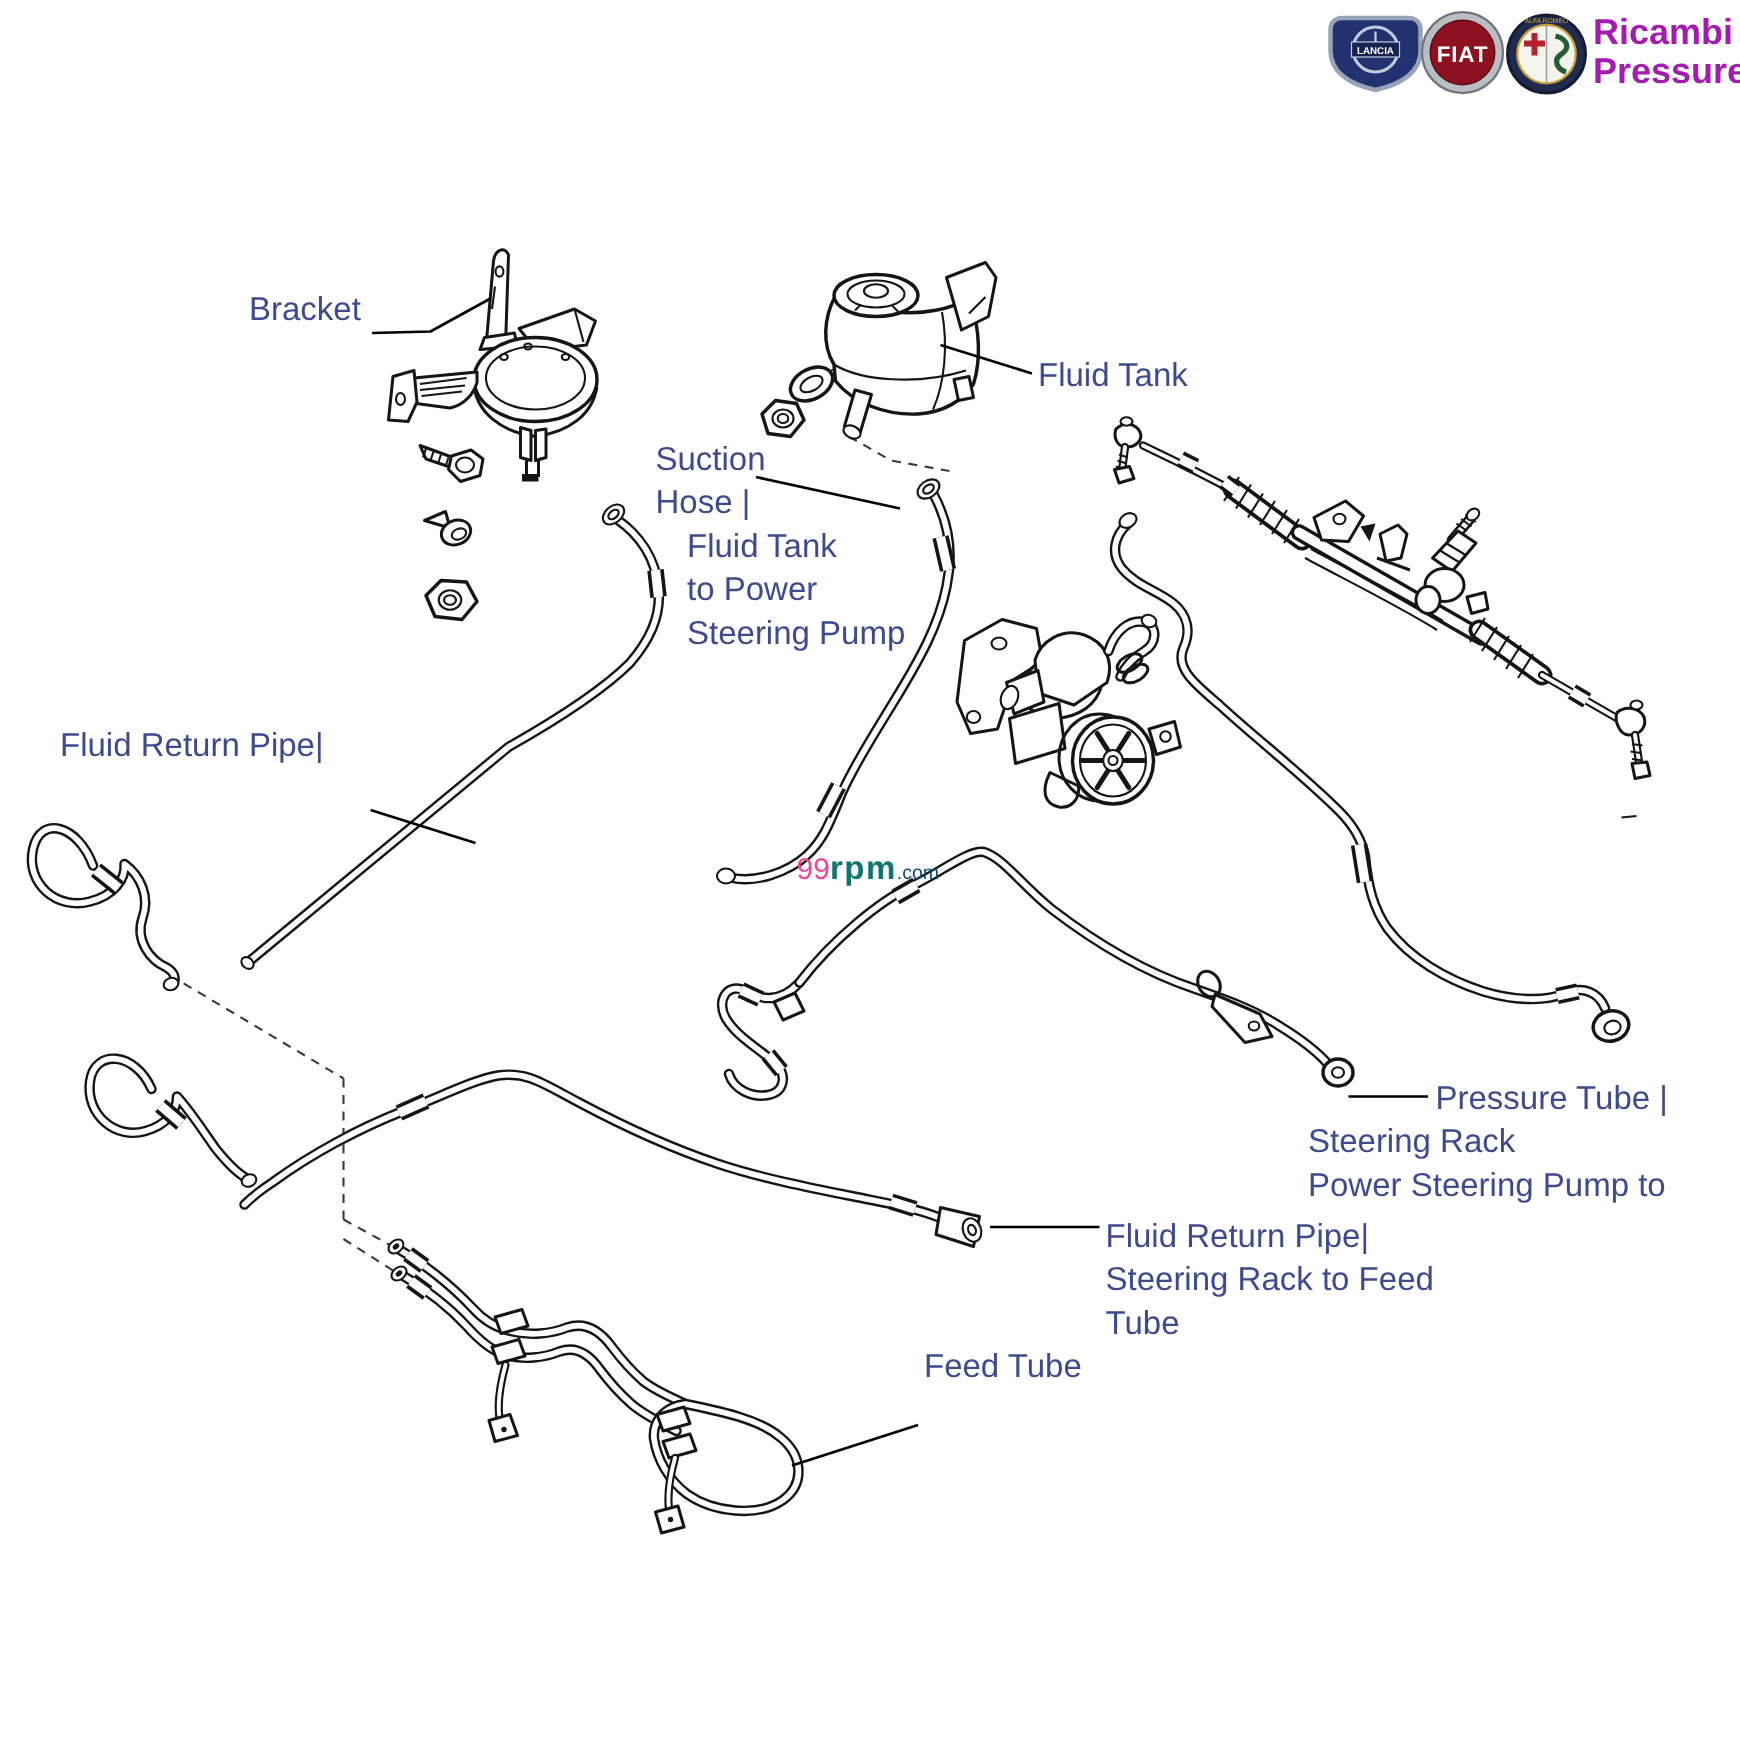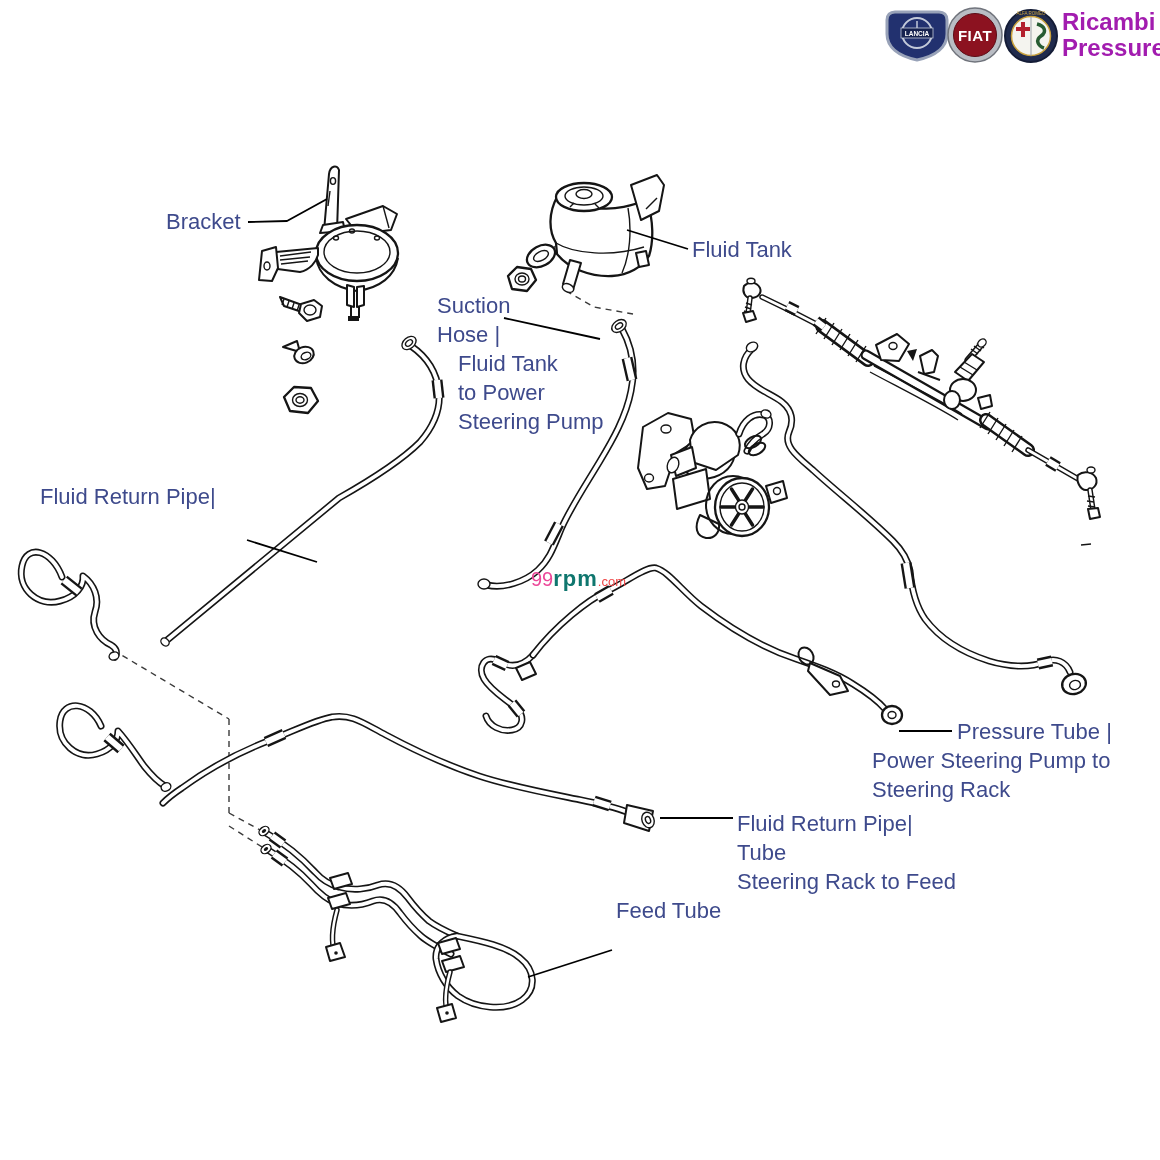--- a/index.html
+++ b/index.html
@@ -27,21 +27,21 @@
   .dsh{stroke:#3a3a3a;stroke-width:1.4;fill:none;stroke-dasharray:6 5}
   .ldr{stroke:#000000;stroke-width:1.8;fill:none;stroke-linejoin:round}
   
   .lbl{position:absolute;color:#3E4A8C;font-size:22px;line-height:29px;white-space:nowrap;}
   .ind21{padding-left:21px}
   .ind85{padding-left:85px}
   
   .wm{position:absolute;left:531px;top:566px;white-space:nowrap;}
   .wm .wm1{font-size:20px;color:#ec4899;}
   .wm .wm2{font-size:22px;font-weight:bold;color:#0f766e;letter-spacing:1px;}
-  .wm .wm3{font-size:13px;color:#ef4444;}
+  .wm .wm3{font-size:13px;color:#0c4a6e;}
   
   .brand-title{position:absolute;left:1062px;top:9px;font-size:24px;font-weight:700;
                line-height:26px;color:#a21caf;}
 </style>
 </head>
 <body>
 
 <div class="page">
 
   <svg width="1160" height="1160" viewBox="0 0 1160 1160">
@@ -351,21 +351,21 @@
     </g>
   </svg>
 
   <div class="brand-title">
     <div>Ricambi</div>
     <div>Pressure</div>
   </div>
 
   <div class="wm"><span class="wm1">99</span><span class="wm2">rpm</span><span class="wm3">.com</span></div>
 
-  <div class="lbl" style="left:166px;top:207px">
+  <div class="lbl" style="left:166px;top:191px">
     <div>Bracket</div>
   </div>
 
   <div class="lbl" style="left:692px;top:235px">
     <div>Fluid Tank</div>
   </div>
 
   <div class="lbl" style="left:437px;top:291px">
     <div>Suction</div>
     <div>Hose |</div>
@@ -373,27 +373,27 @@
     <div class="ind21">to Power</div>
     <div class="ind21">Steering Pump</div>
   </div>
 
   <div class="lbl" style="left:40px;top:482px">
     <div>Fluid Return Pipe|</div>
   </div>
 
   <div class="lbl" style="left:872px;top:717px">
     <div class="ind85">Pressure Tube |</div>
+    <div>Steering Rack</div>
     <div>Power Steering Pump to</div>
-    <div>Steering Rack</div>
   </div>
 
   <div class="lbl" style="left:737px;top:809px">
     <div>Fluid Return Pipe|</div>
+    <div>Steering Rack to Feed</div>
     <div>Tube</div>
-    <div>Steering Rack to Feed</div>
   </div>
 
   <div class="lbl" style="left:616px;top:896px">
     <div>Feed Tube</div>
   </div>
 
 </div>
 
 </body></html>

